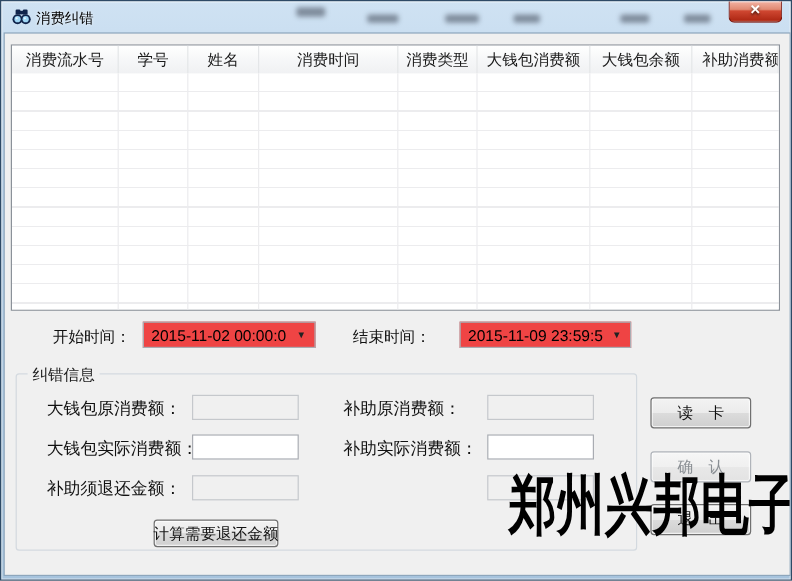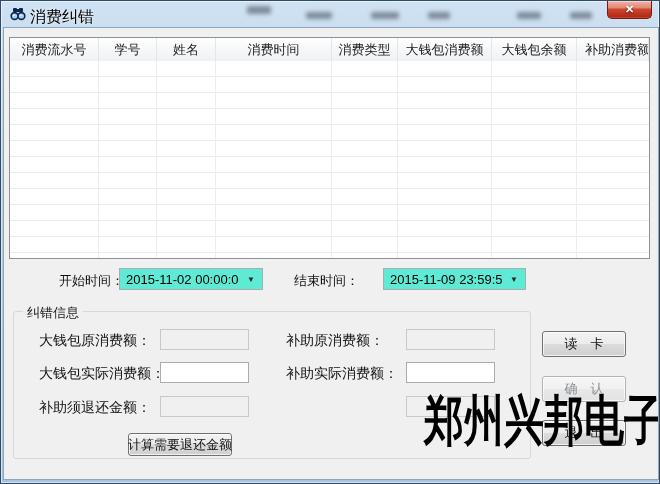--- a/index.html
+++ b/index.html
@@ -3,21 +3,21 @@
 <meta charset="utf-8">
 <style>
   html,body{margin:0;padding:0;background:#d8d8d8;font-family:"Liberation Sans",sans-serif;}
   .win{position:relative;width:660px;height:484px;margin:0 auto;overflow:hidden;
        background:linear-gradient(#cfe2f3,#b3cde5 35%,#a6c3dd);
        border:1px solid #2e4a66;box-sizing:border-box;
        box-shadow:inset 0 0 0 1px rgba(255,255,255,.55);}
   
   .titlebar{position:absolute;left:0;top:0;right:0;height:27px;}
   .app-icon{position:absolute;left:9px;top:5px;width:16px;height:16px;}
-  .title-text{position:absolute;left:29px;top:6px;font-size:16px;color:#000;
+  .title-text{position:absolute;left:29px;top:6px;font-size:12px;color:#000;
               text-shadow:0 0 3px rgba(255,255,255,.9);white-space:nowrap;}
   .smudge{position:absolute;background:rgba(42,48,62,.48);filter:blur(2px);border-radius:2px;}
   .close-btn{position:absolute;right:7px;top:0;width:45px;height:18px;box-sizing:border-box;
              border:1px solid #7c150b;border-top:none;border-radius:0 0 5px 5px;
              background:linear-gradient(#f2b3a4,#e08a73 40%,#cf4731 48%,#b02a16 92%,#c4573f);
              box-shadow:inset 0 1px 0 rgba(255,255,255,.45);
              color:#fff;font-size:11px;font-weight:bold;line-height:16px;text-align:center;
              text-shadow:0 1px 2px rgba(0,0,0,.6);cursor:pointer;}
   
   .client{position:absolute;left:3px;top:27px;width:654px;height:451px;background:#f0f0f0;
@@ -29,21 +29,21 @@
            border-bottom:1px solid #dadde0;text-align:center;}
   .lv-head .c{box-sizing:border-box;height:23px;border-right:1px solid #e4e6e8;
               font-size:13px;color:#1b1b1b;display:flex;align-items:center;justify-content:center;
               white-space:nowrap;overflow:hidden;flex:0 0 auto;}
   .lv-head .c.last{flex:1 1 auto;min-width:0;justify-content:flex-start;padding-left:8px;}
   .lv-body{position:absolute;left:0;top:23px;right:0;bottom:0;
            background:repeating-linear-gradient(to bottom,#ffffff 0 15px,#ececee 15px 16px);}
   .vline{position:absolute;top:0;bottom:0;width:1px;background:#ececee;}
   
   .lbl{position:absolute;font-size:13px;color:#111;white-space:nowrap;}
-  .combo{position:absolute;height:22px;box-sizing:border-box;background:#5eead4;border:1px solid #a9acb2;
+  .combo{position:absolute;height:22px;box-sizing:border-box;background:#ef4444;border:1px solid #a9acb2;
          font-size:13px;color:#000;display:flex;align-items:center;padding:0 2px 0 6px;cursor:pointer;}
   .combo .val{flex:1;white-space:nowrap;overflow:hidden;}
   .combo .arr{font-size:8px;color:#222;padding:0 5px;}
   
   .grp{position:absolute;left:9px;top:283px;width:518px;height:148px;box-sizing:border-box;
        border:1px solid #d3d9df;border-radius:3px;}
   .grp-title{position:absolute;top:-8px;left:9px;background:#f0f0f0;padding:0 4px;
              font-size:13px;color:#1a1a1a;white-space:nowrap;}
   .flbl{position:absolute;font-size:14px;color:#111;white-space:nowrap;}
   .tb{position:absolute;width:89px;height:21px;box-sizing:border-box;border:1px solid #a9acb2;
@@ -109,21 +109,21 @@
           <div class="vline" style="left: 88px;"></div>
           <div class="vline" style="left: 146px;"></div>
           <div class="vline" style="left: 205px;"></div>
           <div class="vline" style="left: 321px;"></div>
           <div class="vline" style="left: 387px;"></div>
           <div class="vline" style="left: 481px;"></div>
           <div class="vline" style="left: 566px;"></div>
         </div>
     </div>
 
-    <span class="lbl" style="left:55px;top:244px;">开始时间：</span>
+    <span class="lbl" style="left:40px;top:244px;">开始时间：</span>
     <div class="combo" style="left:115px;top:240px;width:144px;">
       <span class="val">2015-11-02 00:00:0</span>
       <span class="arr">▼</span>
     </div>
     <span class="lbl" style="left:290px;top:244px;">结束时间：</span>
     <div class="combo" style="left:379px;top:240px;width:143px;">
       <span class="val">2015-11-09 23:59:5</span>
       <span class="arr">▼</span>
     </div>
 

